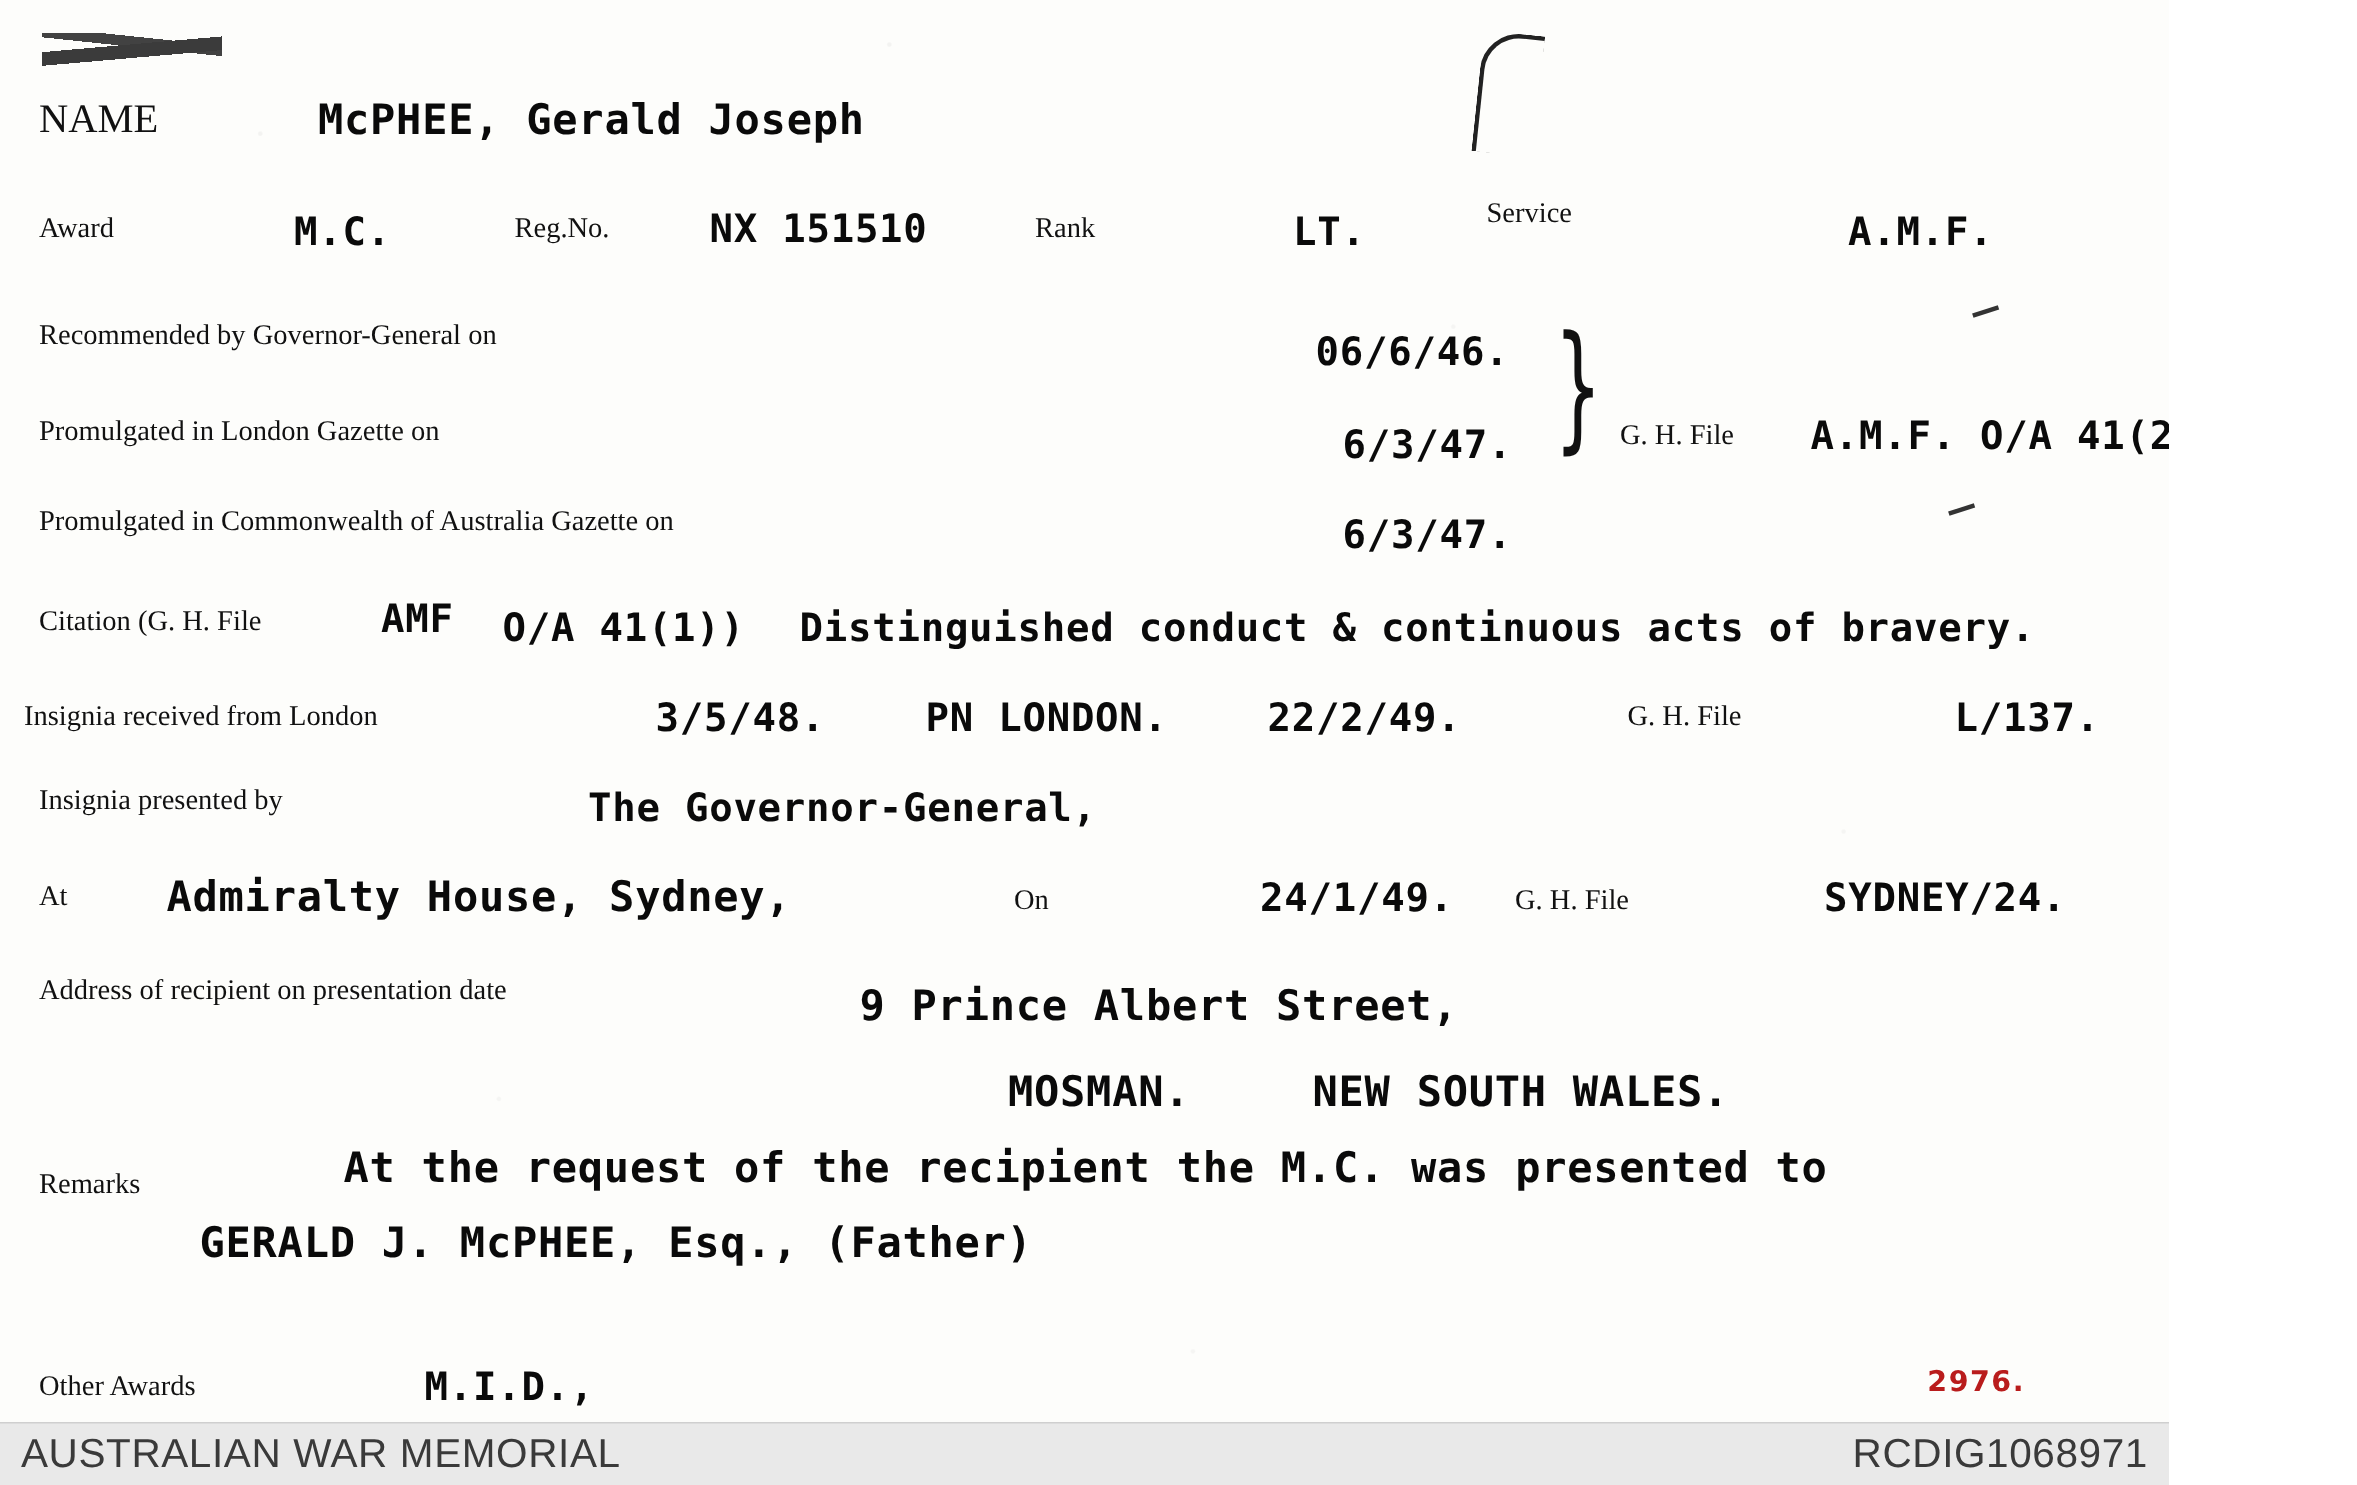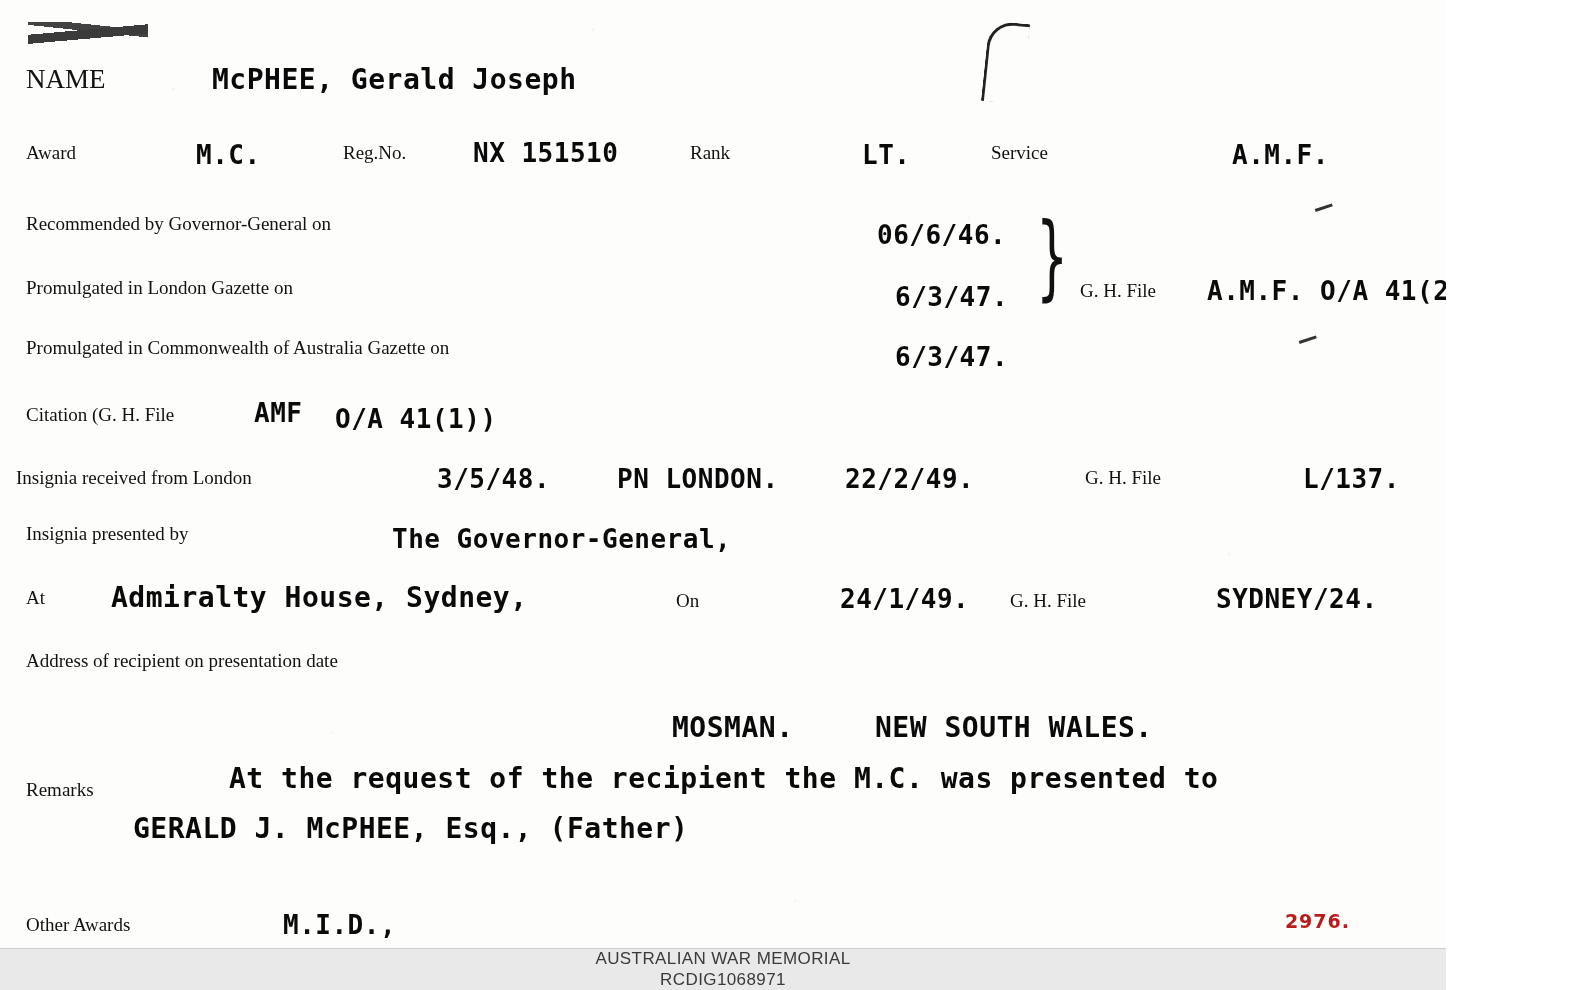--- a/index.html
+++ b/index.html
@@ -95,24 +95,23 @@
     left: 0; right: 0; bottom: 0;
     height: 42px;
     background: #e9e9e9;
     border-top: 1px solid #cfcfcf;
     display: flex;
     align-items: center;
     justify-content: space-between;
     padding: 0 14px;
     box-sizing: border-box;
     font-family: "Liberation Sans", sans-serif;
-    font-size: 17px;
+    font-size: 27px;
     color: #3a3a3a;
     letter-spacing: .4px;
-    flex-direction: column;
   }
   #page-code {
     position: absolute;
     right: 96px;
     bottom: 58px;
     font-family: "DejaVu Sans", sans-serif;
     font-weight: 700;
     font-size: 19px;
     color: #b91c1c;
     letter-spacing: 1px;
@@ -131,21 +130,21 @@
 
   <div class="lbl" style="left:26px; top:66px; font-size:27px;">NAME</div>
   <div class="typed lg" style="left:212px; top:66px;">McPHEE, Gerald Joseph</div>
 
   <div class="lbl" style="left:26px; top:143px;">Award</div>
   <div class="typed" style="left:196px; top:142px;">M.C.</div>
   <div class="lbl" style="left:343px; top:143px;">Reg.No.</div>
   <div class="typed" style="left:473px; top:140px;">NX 151510</div>
   <div class="lbl" style="left:690px; top:143px;">Rank</div>
   <div class="typed" style="left:862px; top:142px;">LT.</div>
-  <div class="lbl" style="left:991px; top:143px;">Service</div>
+  <div class="lbl" style="left:991px; top:133px;">Service</div>
   <div class="typed" style="left:1232px; top:142px;">A.M.F.</div>
 
   <div class="lbl" style="left:26px; top:214px;">Recommended by Governor-General on</div>
   <div class="typed" style="left:877px; top:222px;">06/6/46.</div>
 
   <div class="lbl" style="left:26px; top:278px;">
     <span>Promulgated in </span><span class="it">London Gazette</span><span> on</span>
   </div>
   <div class="typed" style="left:895px; top:284px;">6/3/47.</div>
 
@@ -154,39 +153,41 @@
   </div>
   <div class="typed" style="left:895px; top:344px;">6/3/47.</div>
 
   <div class="brace" style="left:1036px; top:212px;">}</div>
   <div class="lbl" style="left:1080px; top:281px;">G. H. File</div>
   <div class="typed" style="left:1207px; top:278px;">A.M.F.  O/A 41(2)</div>
 
   <div class="lbl" style="left:26px; top:405px;">Citation (G. H. File</div>
   <div class="typed" style="left:254px; top:400px;">AMF</div>
   <div class="typed" style="left:335px; top:406px;">O/A 41(1))</div>
+  <div class="typed" style="left:533px; top:406px;">Distinguished conduct &amp; continuous acts of bravery.</div>
 
   <div class="lbl" style="left:16px; top:468px;">Insignia received from London</div>
   <div class="typed" style="left:437px; top:466px;">3/5/48.</div>
   <div class="typed" style="left:617px; top:466px;">PN LONDON.</div>
   <div class="typed" style="left:845px; top:466px;">22/2/49.</div>
   <div class="lbl" style="left:1085px; top:468px;">G. H. File</div>
   <div class="typed" style="left:1303px; top:466px;">L/137.</div>
 
   <div class="lbl" style="left:26px; top:524px;">Insignia presented by</div>
   <div class="typed" style="left:392px; top:526px;">The Governor-General,</div>
 
   <div class="lbl" style="left:26px; top:588px;">At</div>
   <div class="typed lg" style="left:111px; top:584px;">Admiralty House, Sydney,</div>
   <div class="lbl" style="left:676px; top:591px;">On</div>
   <div class="typed" style="left:840px; top:586px;">24/1/49.</div>
   <div class="lbl" style="left:1010px; top:591px;">G. H. File</div>
   <div class="typed" style="left:1216px; top:586px;">SYDNEY/24.</div>
 
   <div class="lbl" style="left:26px; top:651px;">Address of recipient on presentation date</div>
+  <div class="typed lg" style="left:573px; top:657px;">9 Prince Albert Street,</div>
   <div class="typed lg ul" style="left:672px; top:714px;">MOSMAN.</div>
   <div class="typed lg ul" style="left:875px; top:714px;">NEW SOUTH WALES.</div>
 
   <div class="lbl" style="left:26px; top:780px;">Remarks</div>
   <div class="typed lg" style="left:133px; top:815px;">GERALD J. McPHEE, Esq., (Father)</div>
   <div class="typed lg" style="left:229px; top:765px;">
     <span>At the request of the recipient the </span><span class="ul">M.C.</span><span> was presented to</span>
   </div>
 
   <div class="lbl" style="left:26px; top:915px;">Other Awards</div>

